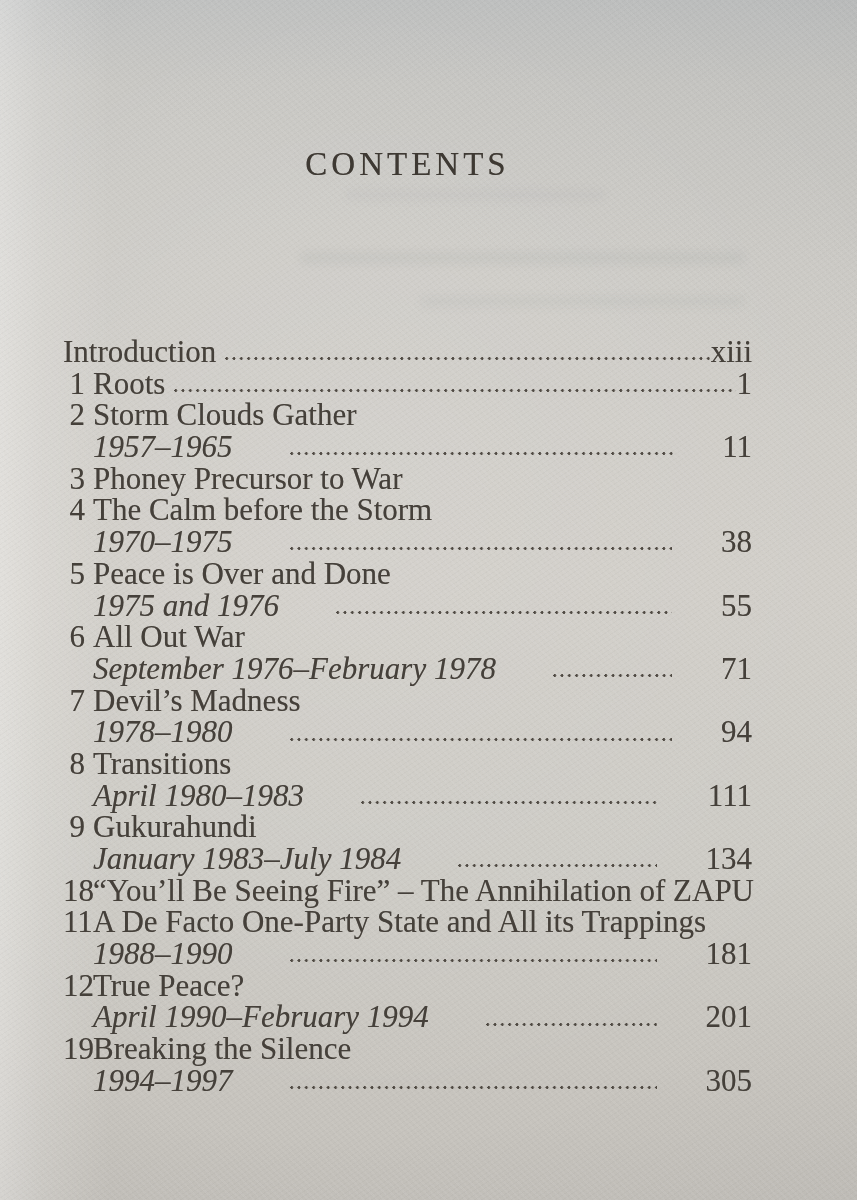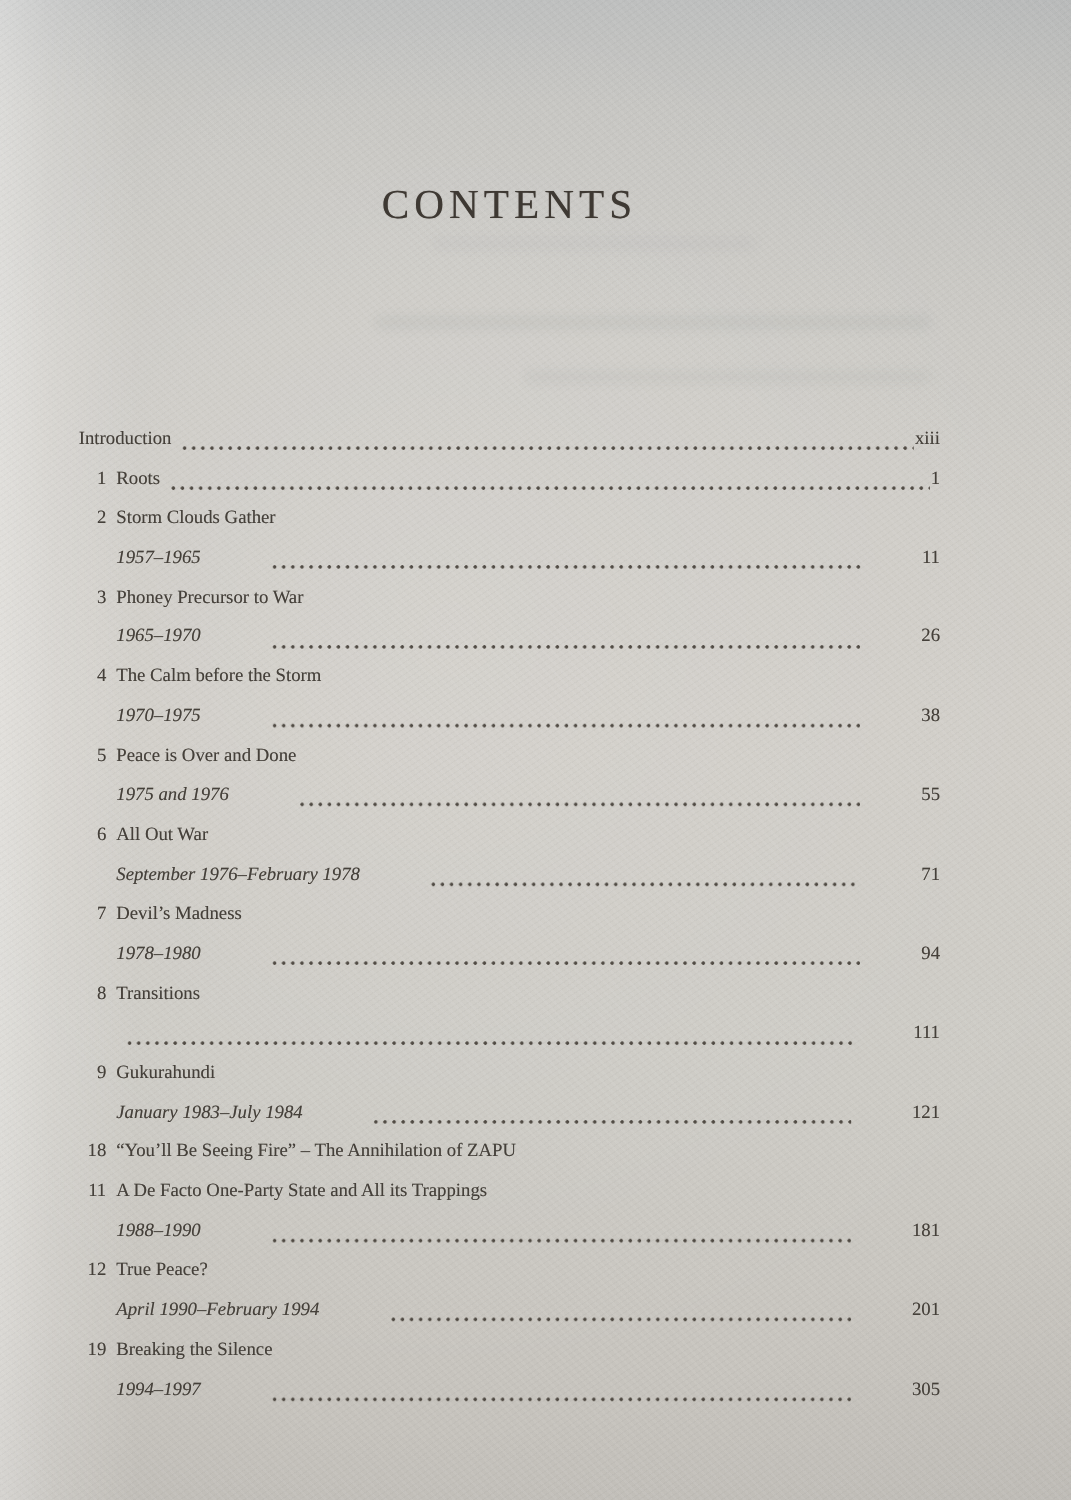--- a/index.html
+++ b/index.html
@@ -57,21 +57,21 @@
     left: 63px; top: 146px; width: 689px;
     text-align: center;
     font-size: 33px;
     letter-spacing: 4px;
     color: #3e3933;
     text-shadow: 0 0 0.6px rgba(62,57,51,0.55);
   }
   .toc {
     position: absolute;
     left: 63px; top: 336px; width: 689px;
-    font-size: 15px;
+    font-size: 31px;
     color: var(--ink);
     text-shadow: 0 0 0.5px rgba(69,64,58,0.45);
   }
   .row {
     display: flex;
     height: 31.7px;
     line-height: 31.7px;
     white-space: nowrap;
   }
   .num {
@@ -129,25 +129,20 @@
     <div class="row sub">
       <span class="date">1957–1965</span>
       <span class="leader"></span>
       <span class="pageno">11</span>
     </div>
 
     <div class="row">
       <span class="num">3</span>
       <span class="chapter-title">Phoney Precursor to War</span>
     </div>
-    <div class="row sub">
-      <span class="date">1965–1970</span>
-      <span class="leader"></span>
-      <span class="pageno">26</span>
-    </div>
 
     <div class="row">
       <span class="num">4</span>
       <span class="chapter-title">The Calm before the Storm</span>
     </div>
     <div class="row sub">
       <span class="date">1970–1975</span>
       <span class="leader"></span>
       <span class="pageno">38</span>
     </div>
@@ -180,32 +175,33 @@
       <span class="date">1978–1980</span>
       <span class="leader"></span>
       <span class="pageno">94</span>
     </div>
 
     <div class="row">
       <span class="num">8</span>
       <span class="chapter-title">Transitions</span>
     </div>
     <div class="row sub">
+      <span class="date">April 1980–1983</span>
       <span class="leader"></span>
       <span class="pageno">111</span>
     </div>
 
     <div class="row">
       <span class="num">9</span>
       <span class="chapter-title">Gukurahundi</span>
     </div>
     <div class="row sub">
       <span class="date">January 1983–July 1984</span>
       <span class="leader"></span>
-      <span class="pageno">121</span>
+      <span class="pageno">134</span>
     </div>
 
     <div class="row">
       <span class="num">18</span>
       <span class="chapter-title">“You’ll Be Seeing Fire” – The Annihilation of ZAPU</span>
     </div>
 
     <div class="row">
       <span class="num">11</span>
       <span class="chapter-title">A De Facto One-Party State and All its Trappings</span>

